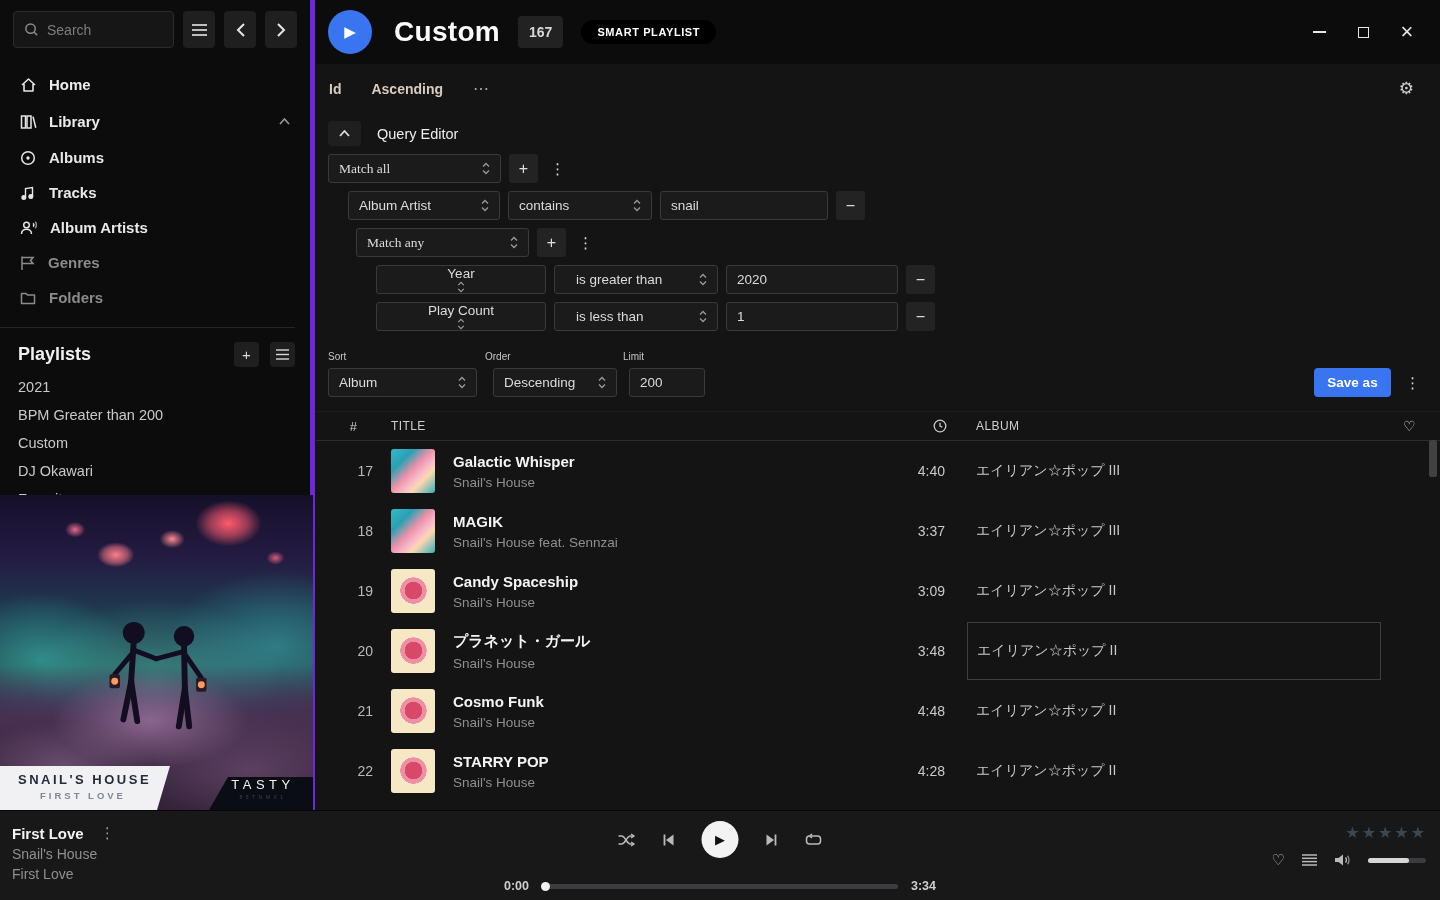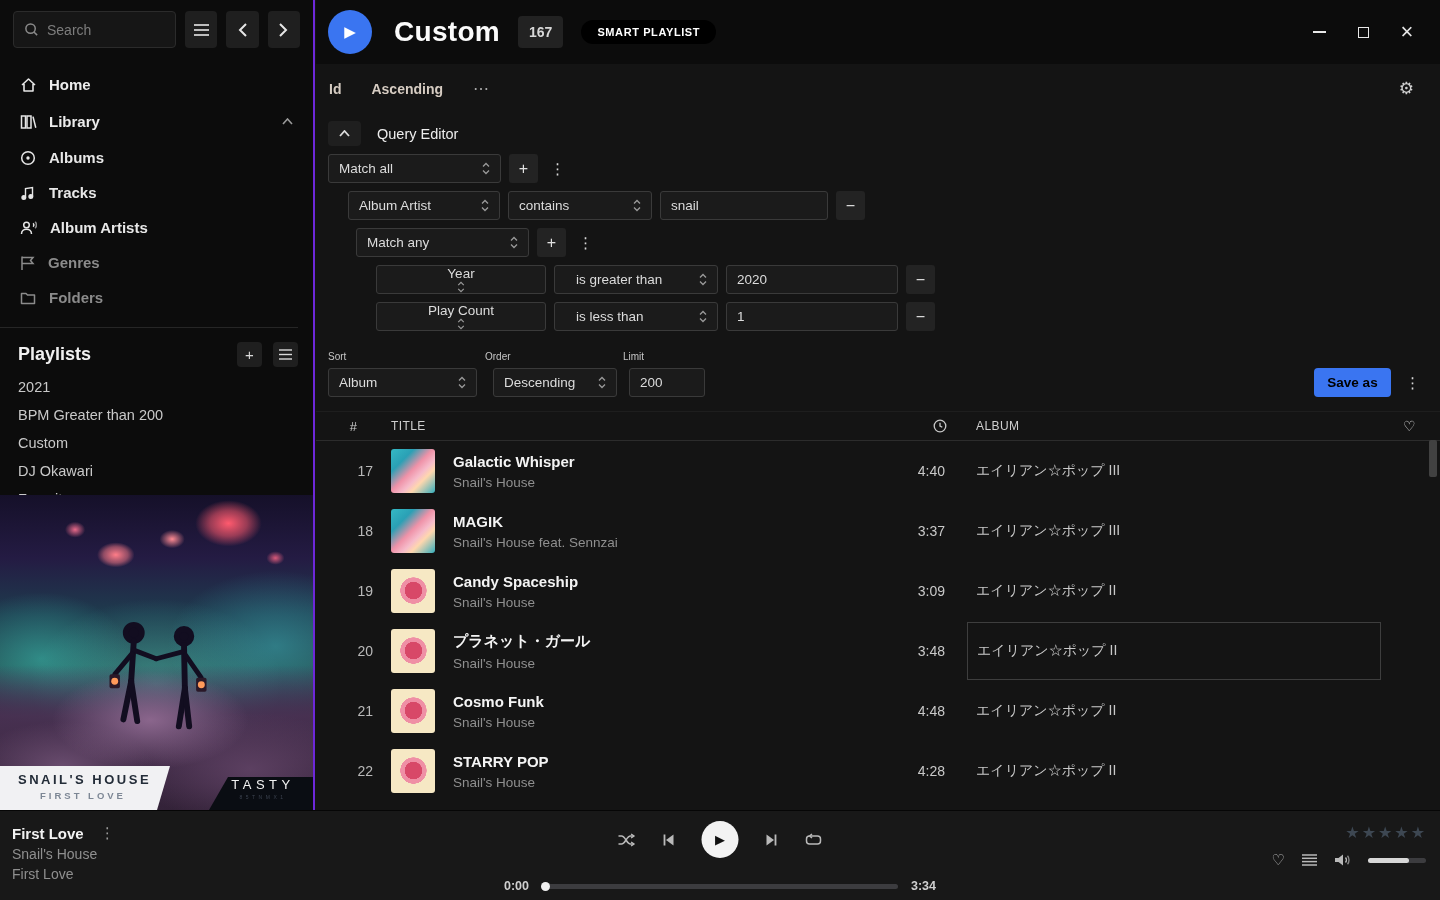--- a/index.html
+++ b/index.html
@@ -5,21 +5,21 @@
   * { margin:0; padding:0; box-sizing:border-box; }
   html,body { width:1440px; height:900px; }
   body {
     font-family:"Liberation Sans", sans-serif;
     background:#141414; color:#e6e6e6; overflow:hidden; position:relative;
     -webkit-font-smoothing:antialiased;
   }
   svg { display:block; }
 
   
-  .sidebar { position:absolute; left:0; top:0; width:315px; height:810px; background:#0c0c0c; border-right:2px solid #6d28d9; }
+  .sidebar { position:absolute; left:0; top:0; width:315px; height:810px; background:#0c0c0c; border-right:5px solid #6d28d9; }
   .side-top { display:flex; align-items:center; gap:9px; padding:11px 13px 0 13px; }
   .search-box { display:flex; align-items:center; gap:8px; width:166px; height:37px; background:#161616; border:1px solid #2b2b2b; border-radius:4px; padding:0 10px; }
   .search-box input { background:transparent; border:none; outline:none; color:#cfcfcf; font-size:14px; width:110px; font-family:inherit; }
   .search-box input::placeholder { color:#7d7d7d; }
   .sq-btn { width:33px; height:37px; background:#1f1f1f; border:none; border-radius:4px; color:#e6e6e6; display:flex; align-items:center; justify-content:center; cursor:pointer; }
   .nav { margin-top:18px; }
   .nav-item { display:flex; align-items:center; gap:12px; padding:10px 20px; font-weight:700; font-size:15px; color:#ececec; cursor:pointer; }
   .nav-item .spacer { flex:1; }
   .lib-children { }
   .lib-item { display:flex; align-items:center; gap:13px; padding:9px 20px; font-weight:700; font-size:15px; color:#e8e8e8; cursor:pointer; }
@@ -81,30 +81,30 @@
 
   .qe { padding-left:12px; }
   .qe-head { display:flex; align-items:center; gap:16px; margin-top:12px; }
   .qe-collapse { width:33px; height:25px; background:#1f1f1f; border:none; border-radius:4px; display:flex; align-items:center; justify-content:center; cursor:pointer; }
   .qe-title { font-size:14.5px; color:#ededed; font-weight:400; }
   .qe-row { display:flex; align-items:center; gap:8px; margin-top:8px; }
   .sel { height:29px; background:#1b1b1b; border:1px solid #3a3a3a; border-radius:3px; display:flex; align-items:center; justify-content:space-between; padding:0 10px; font-size:13.5px; color:#dcdcdc; cursor:pointer; }
   .inp { height:29px; background:#1b1b1b; border:1px solid #3a3a3a; border-radius:3px; padding:0 10px; font-size:13.5px; color:#dcdcdc; font-family:inherit; outline:none; }
   .mini-btn { width:29px; height:29px; background:#232323; border:none; border-radius:3px; color:#e0e0e0; font-size:16px; display:flex; align-items:center; justify-content:center; cursor:pointer; }
   .kebab { color:#d8d8d8; font-size:15px; padding:0 4px; cursor:pointer; }
-  .w-root { width:173px; } .w-f1 { width:152px; } .w-o1 { width:144px; } .w-v1 { width:168px; }
+  .w-root { width:173px;font-family:Liberation Serif, serif; } .w-f1 { width:152px; } .w-o1 { width:144px; } .w-v1 { width:168px; }
   .w-f2 { width:170px; } .w-o2 { width:164px;padding-left:21px; } .w-v2 { width:172px; }
   .ind-1 { margin-left:20px; } .ind-g { margin-left:28px; } .ind-2 { margin-left:48px;flex-direction:column; }
 
   .sol-row { display:flex; align-items:flex-end; margin-top:20px; padding-right:16px; }
   .sol-group { display:flex; flex-direction:column; gap:6px; }
   .sol-label { font-size:10px; color:#c6c6c6; }
   .w-sort { width:149px; } .w-order { width:124px; margin-left:8px; } .w-limit { width:76px; margin-left:6px; }
   .gap8 { margin-left:8px; } .gap6 { margin-left:6px; }
-  .save-btn { margin-left:auto; width:77px; height:29px; background:#3a75f1; color:#000000; border:none; border-radius:4px; font-size:13.5px; font-weight:700; cursor:pointer; font-family:inherit;margin-top:8px; }
+  .save-btn { margin-left:auto; width:77px; height:29px; background:#3a75f1; color:#ffffff; border:none; border-radius:4px; font-size:13.5px; font-weight:700; cursor:pointer; font-family:inherit;margin-top:8px; }
   .sol-kebab { margin-left:10px; margin-bottom:5px; }
 
   
   .tracklist { position:relative; margin-top:14px; height:386px; overflow:hidden; }
   .thead { display:grid; grid-template-columns:75px 490px 70px 16px 414px 1fr; align-items:center; height:30px; border-top:1px solid #1e1e1e; border-bottom:1px solid #2c2c2c; font-size:12px; letter-spacing:.4px; color:#cfcfcf; }
   .th-num { text-align:center; font-size:13px; }
   .th-time { display:flex; justify-content:flex-end; padding-right:4px; }
   .th-album { padding-left:9px; }
   .th-heart { display:flex; justify-content:flex-end; padding-right:24px; color:#c9c9c9; font-size:14px; }
   .trow { display:grid; grid-template-columns:75px 62px 428px 70px 16px 414px 1fr; align-items:center; height:60px; cursor:default; }

